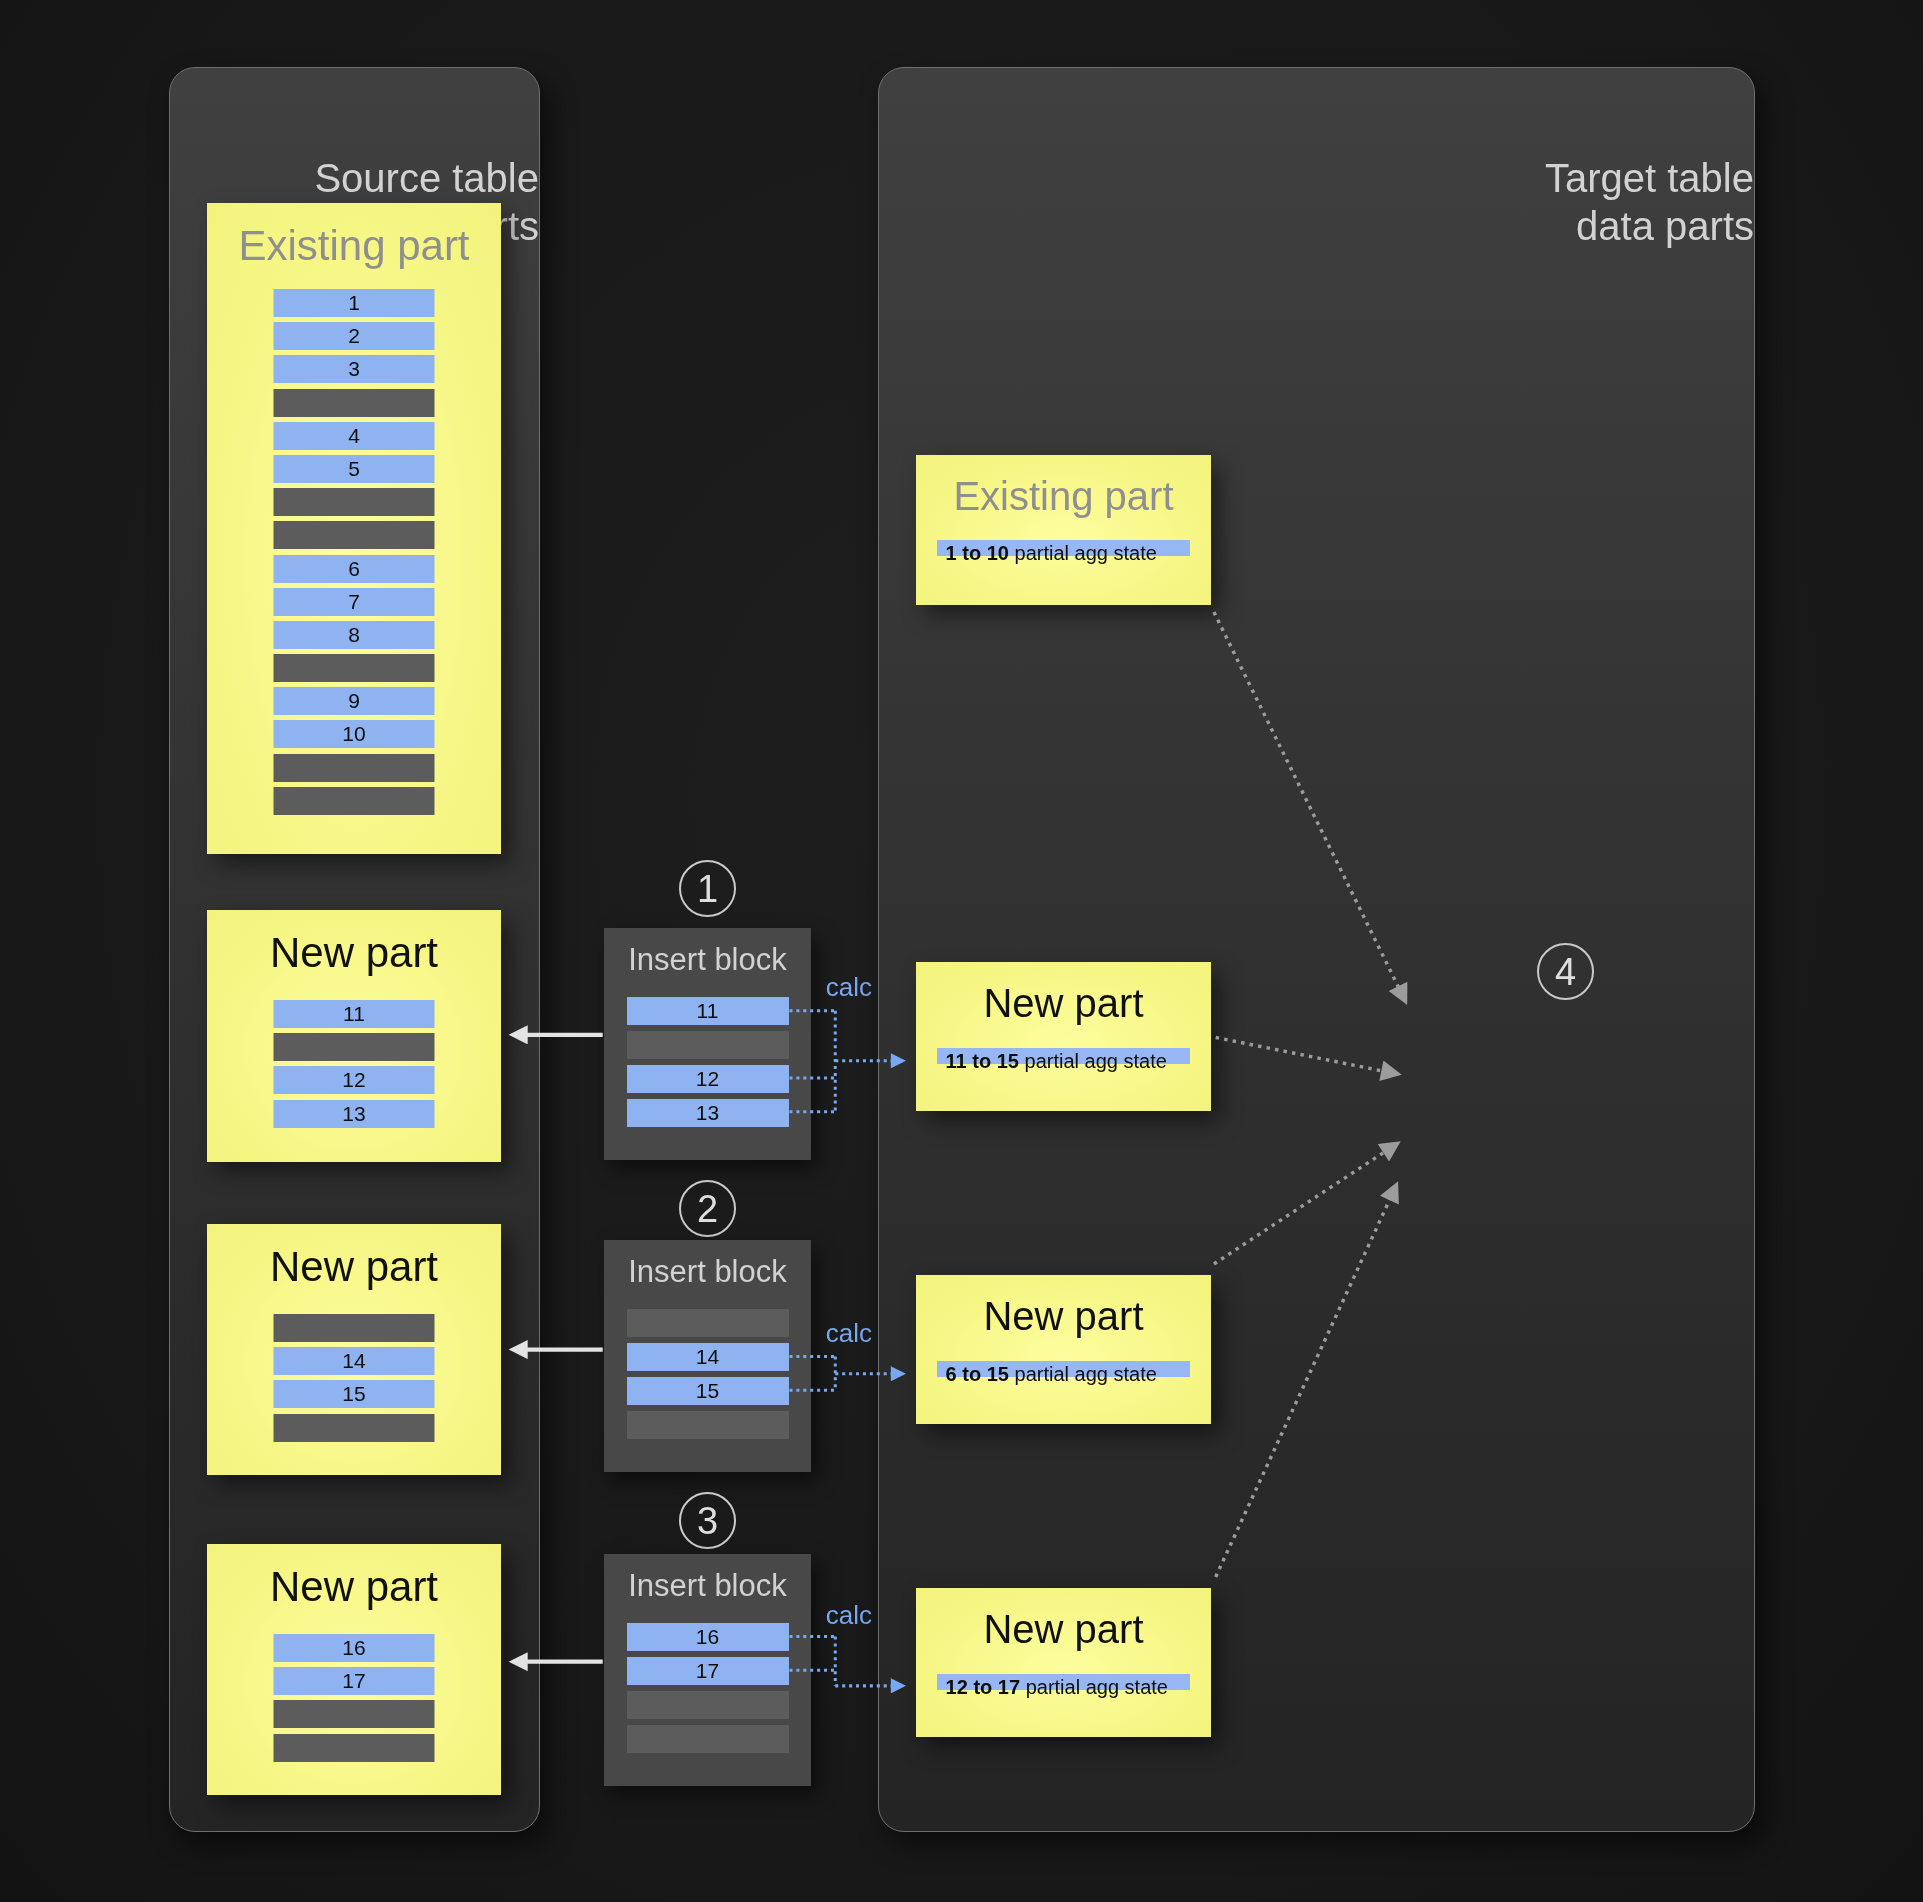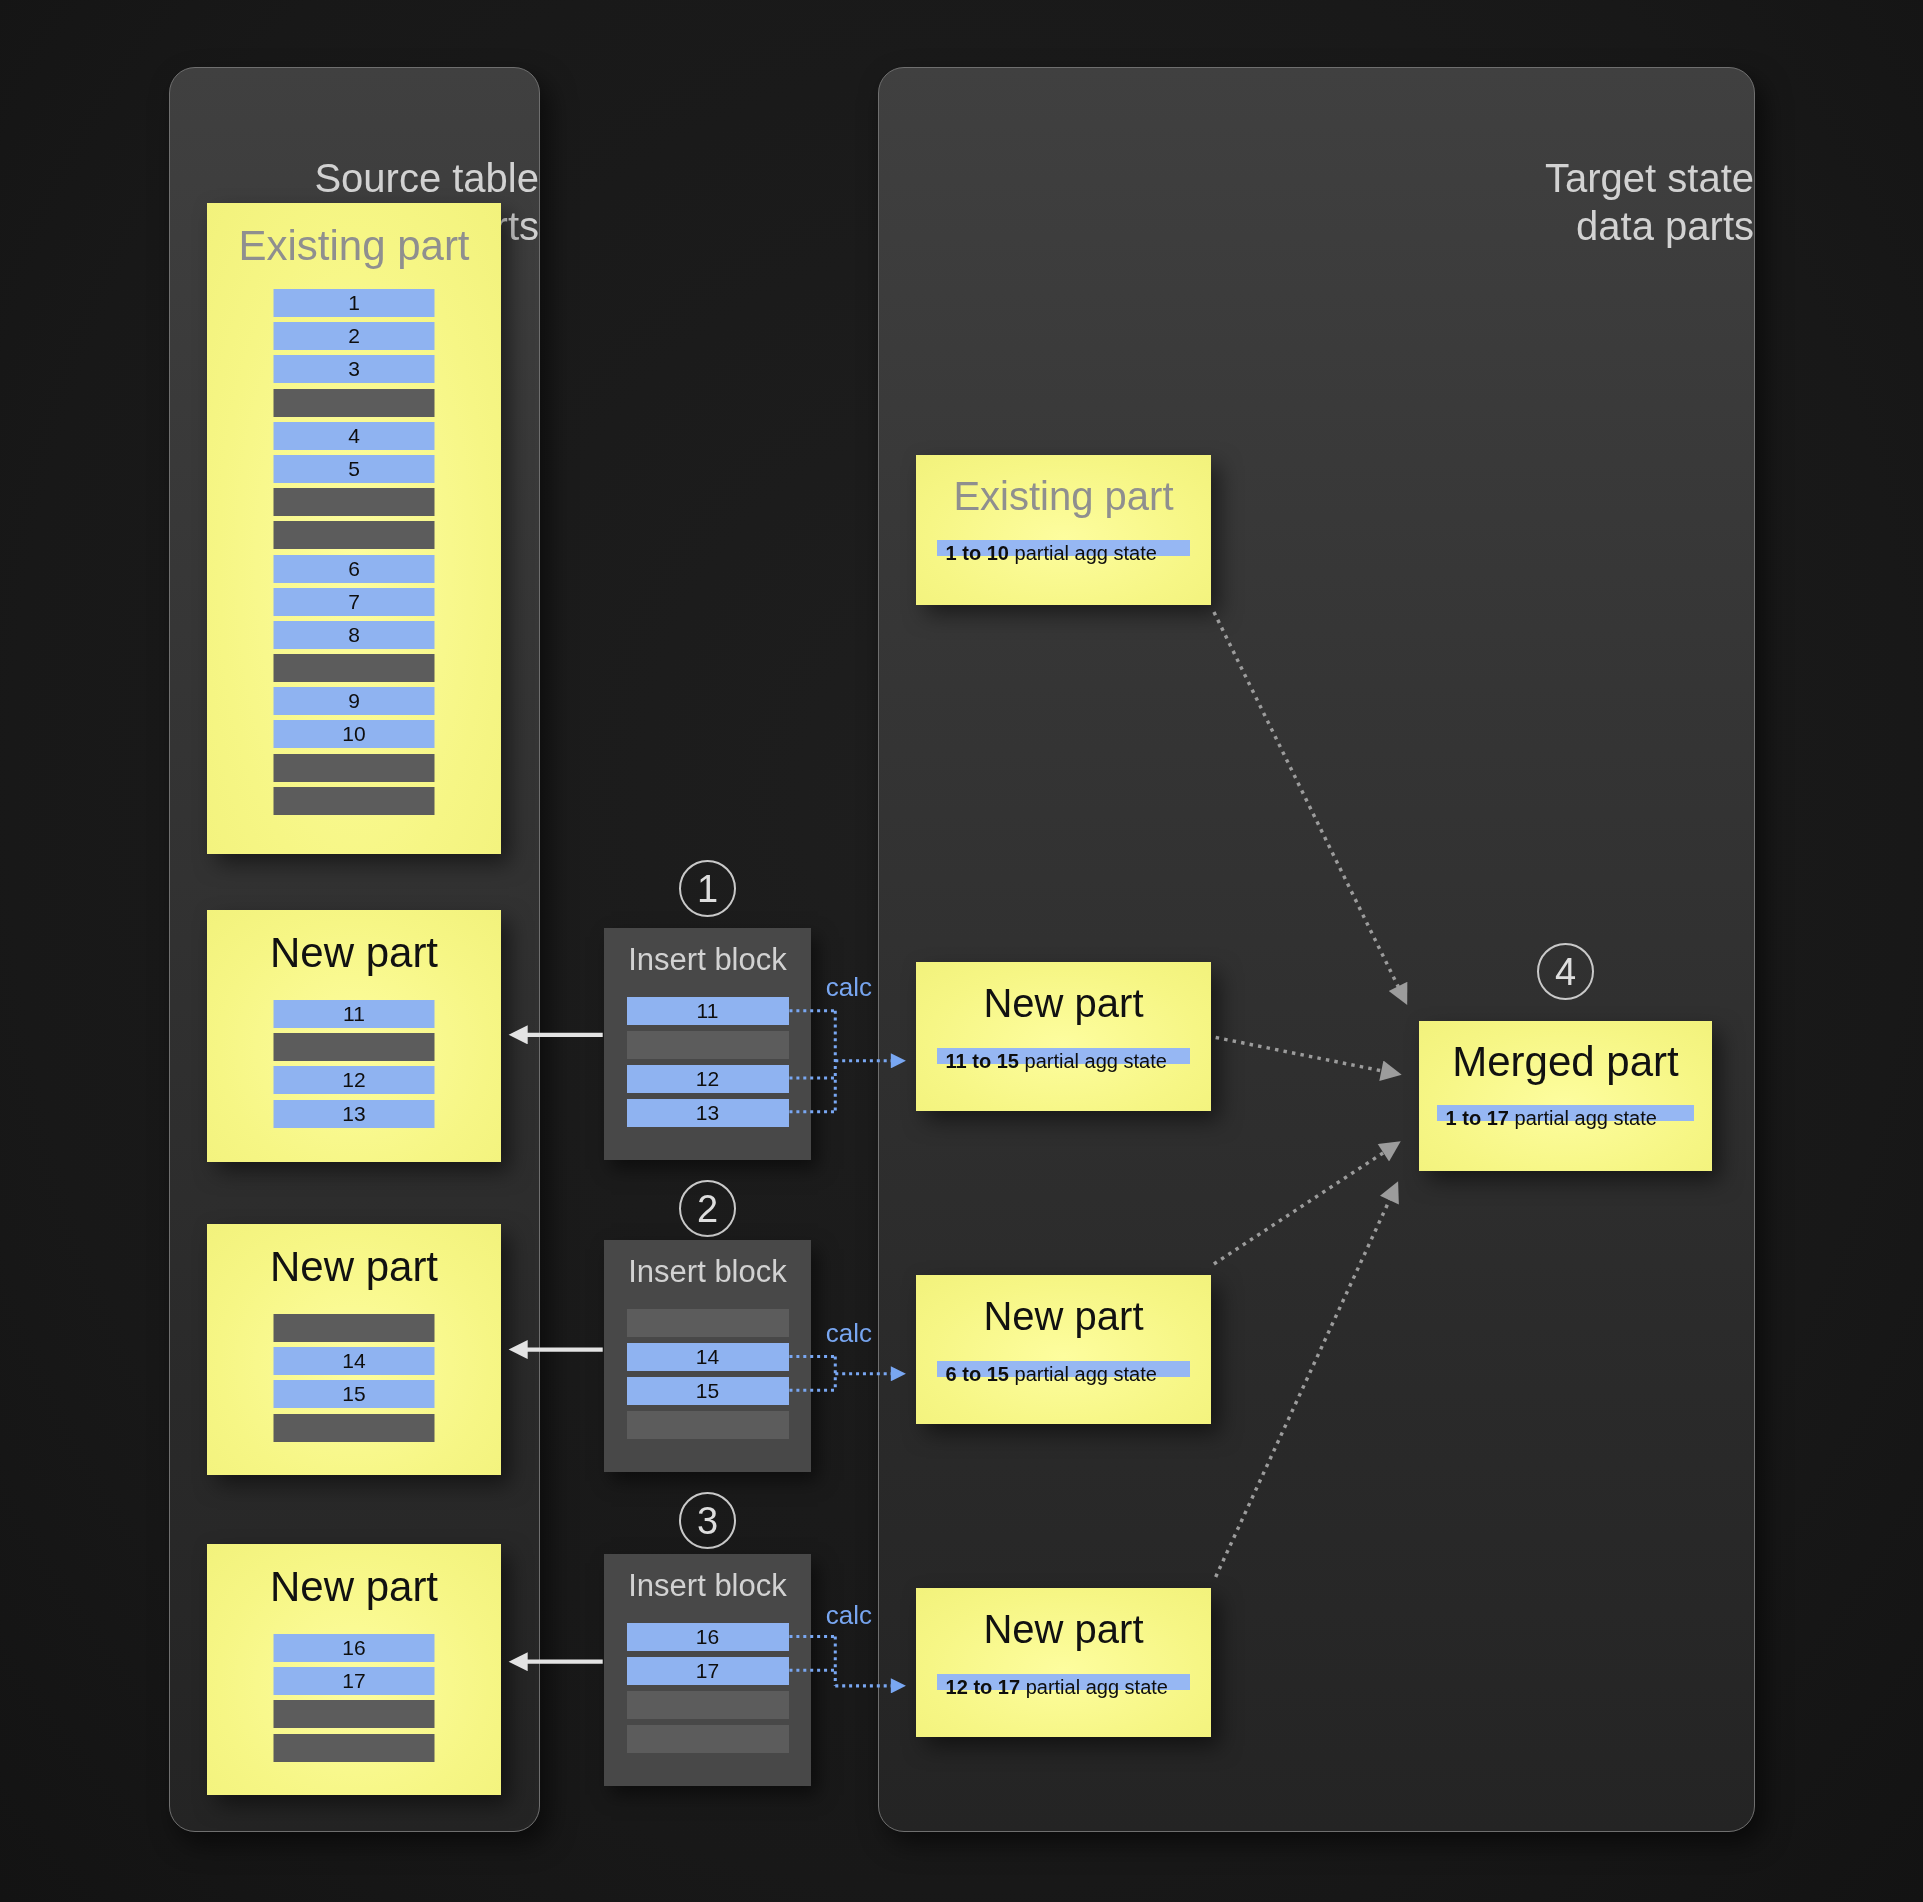--- a/index.html
+++ b/index.html
@@ -152,21 +152,21 @@
     <div class="rows wide" style="top:69px;">
         <div class="row row-data">16</div>
         <div class="row row-data">17</div>
         <div class="row row-empty"></div>
         <div class="row row-empty"></div>
       </div>
   </div>
   <div class="calc-label" style="left:811px;top:1600px;">calc</div>
 
   <section class="panel" style="left:878px;top:67px;width:875px;height:1763px;">
-    <div class="panel-title">Target state
+    <div class="panel-title">Target table
 data parts</div>
   </section>
 
   <div class="part" style="left:916px;top:455px;width:295px;height:150px;">
     <div class="part-title gray" style="font-size:40px;">Existing part</div>
     <div class="agg-bar" style="top:85px;">
       <b>1 to 10</b><span> partial agg state</span>
     </div>
   </div>
 
@@ -185,26 +185,20 @@
   </div>
 
   <div class="part" style="left:916px;top:1588px;width:295px;height:149px;">
     <div class="part-title" style="font-size:40px;">New part</div>
     <div class="agg-bar">
       <b>12 to 17</b><span> partial agg state</span>
     </div>
   </div>
 
   <div class="circle-step" style="left:1537px;top:943px;">4</div>
-  <div class="part" style="left:1419px;top:1021px;width:293px;height:150px;">
-    <div class="part-title" style="top:17.3px;">Merged part</div>
-    <div class="agg-bar" style="left:18px;top:84px;width:257px;">
-      <b>1 to 17</b><span> partial agg state</span>
-    </div>
-  </div>
 
   <svg class="overlay" width="1923" height="1902" viewBox="0 0 2224 2200">
     <defs>
       <marker id="aw" viewBox="0 0 10 10" refX="1" refY="5" markerWidth="5" markerHeight="4.4" orient="auto">
         <path d="M0 0 L10 5 L0 10 z" fill="#e3e3e3"></path>
       </marker>
       <marker id="ab" viewBox="0 0 10 10" refX="1" refY="5" markerWidth="6" markerHeight="5" orient="auto">
         <path d="M0 0 L10 5 L0 10 z" fill="#79a7f2"></path>
       </marker>
       <marker id="ag" viewBox="0 0 10 10" refX="1" refY="5" markerWidth="7" markerHeight="6" orient="auto">

